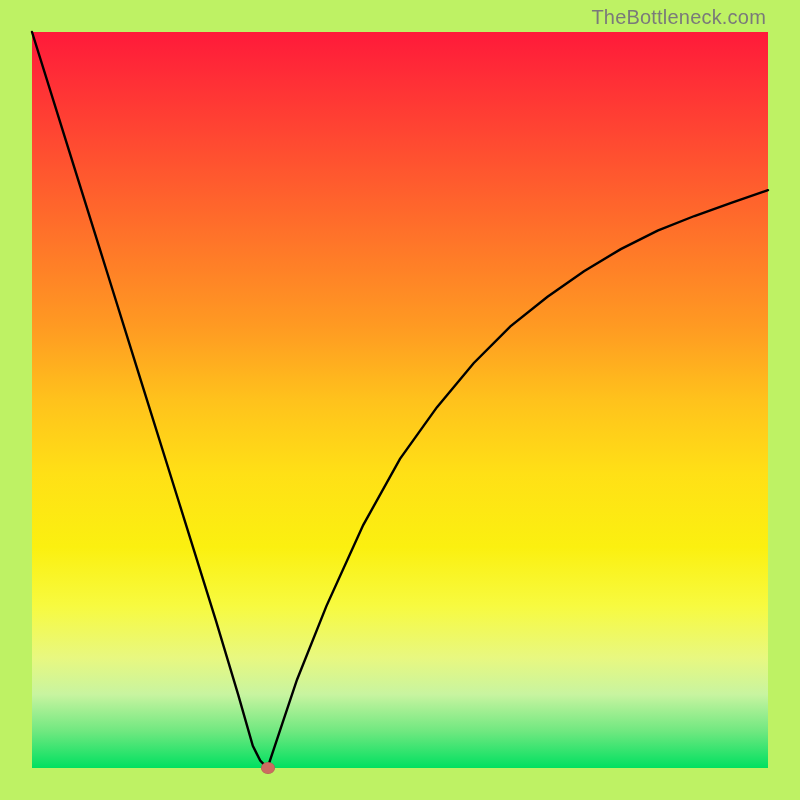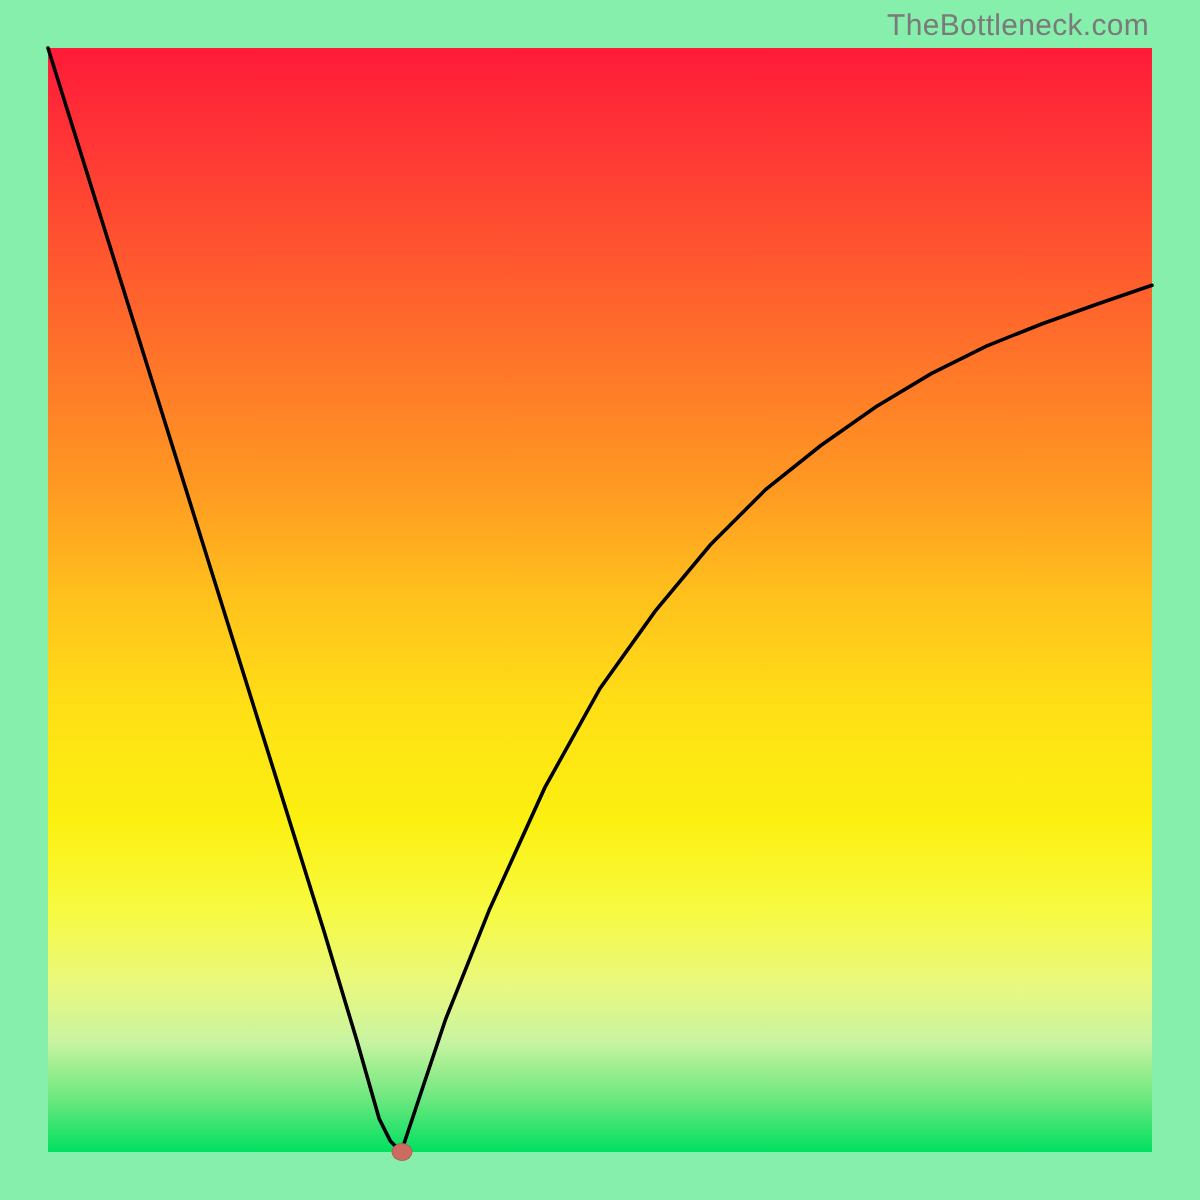--- a/index.html
+++ b/index.html
@@ -8,21 +8,21 @@
     width: 800px;
     height: 800px;
     background: #000;
     font-family: Arial, Helvetica, sans-serif;
     overflow: hidden;
   }
   .frame {
     position: relative;
     width: 800px;
     height: 800px;
-    background: #86efac;
+    background: #bef264;
     text-align: center;
   }
   .plot-area {
     position: absolute;
     left: 32px;
     top: 32px;
     width: 736px;
     height: 736px;
     
     background: linear-gradient(

